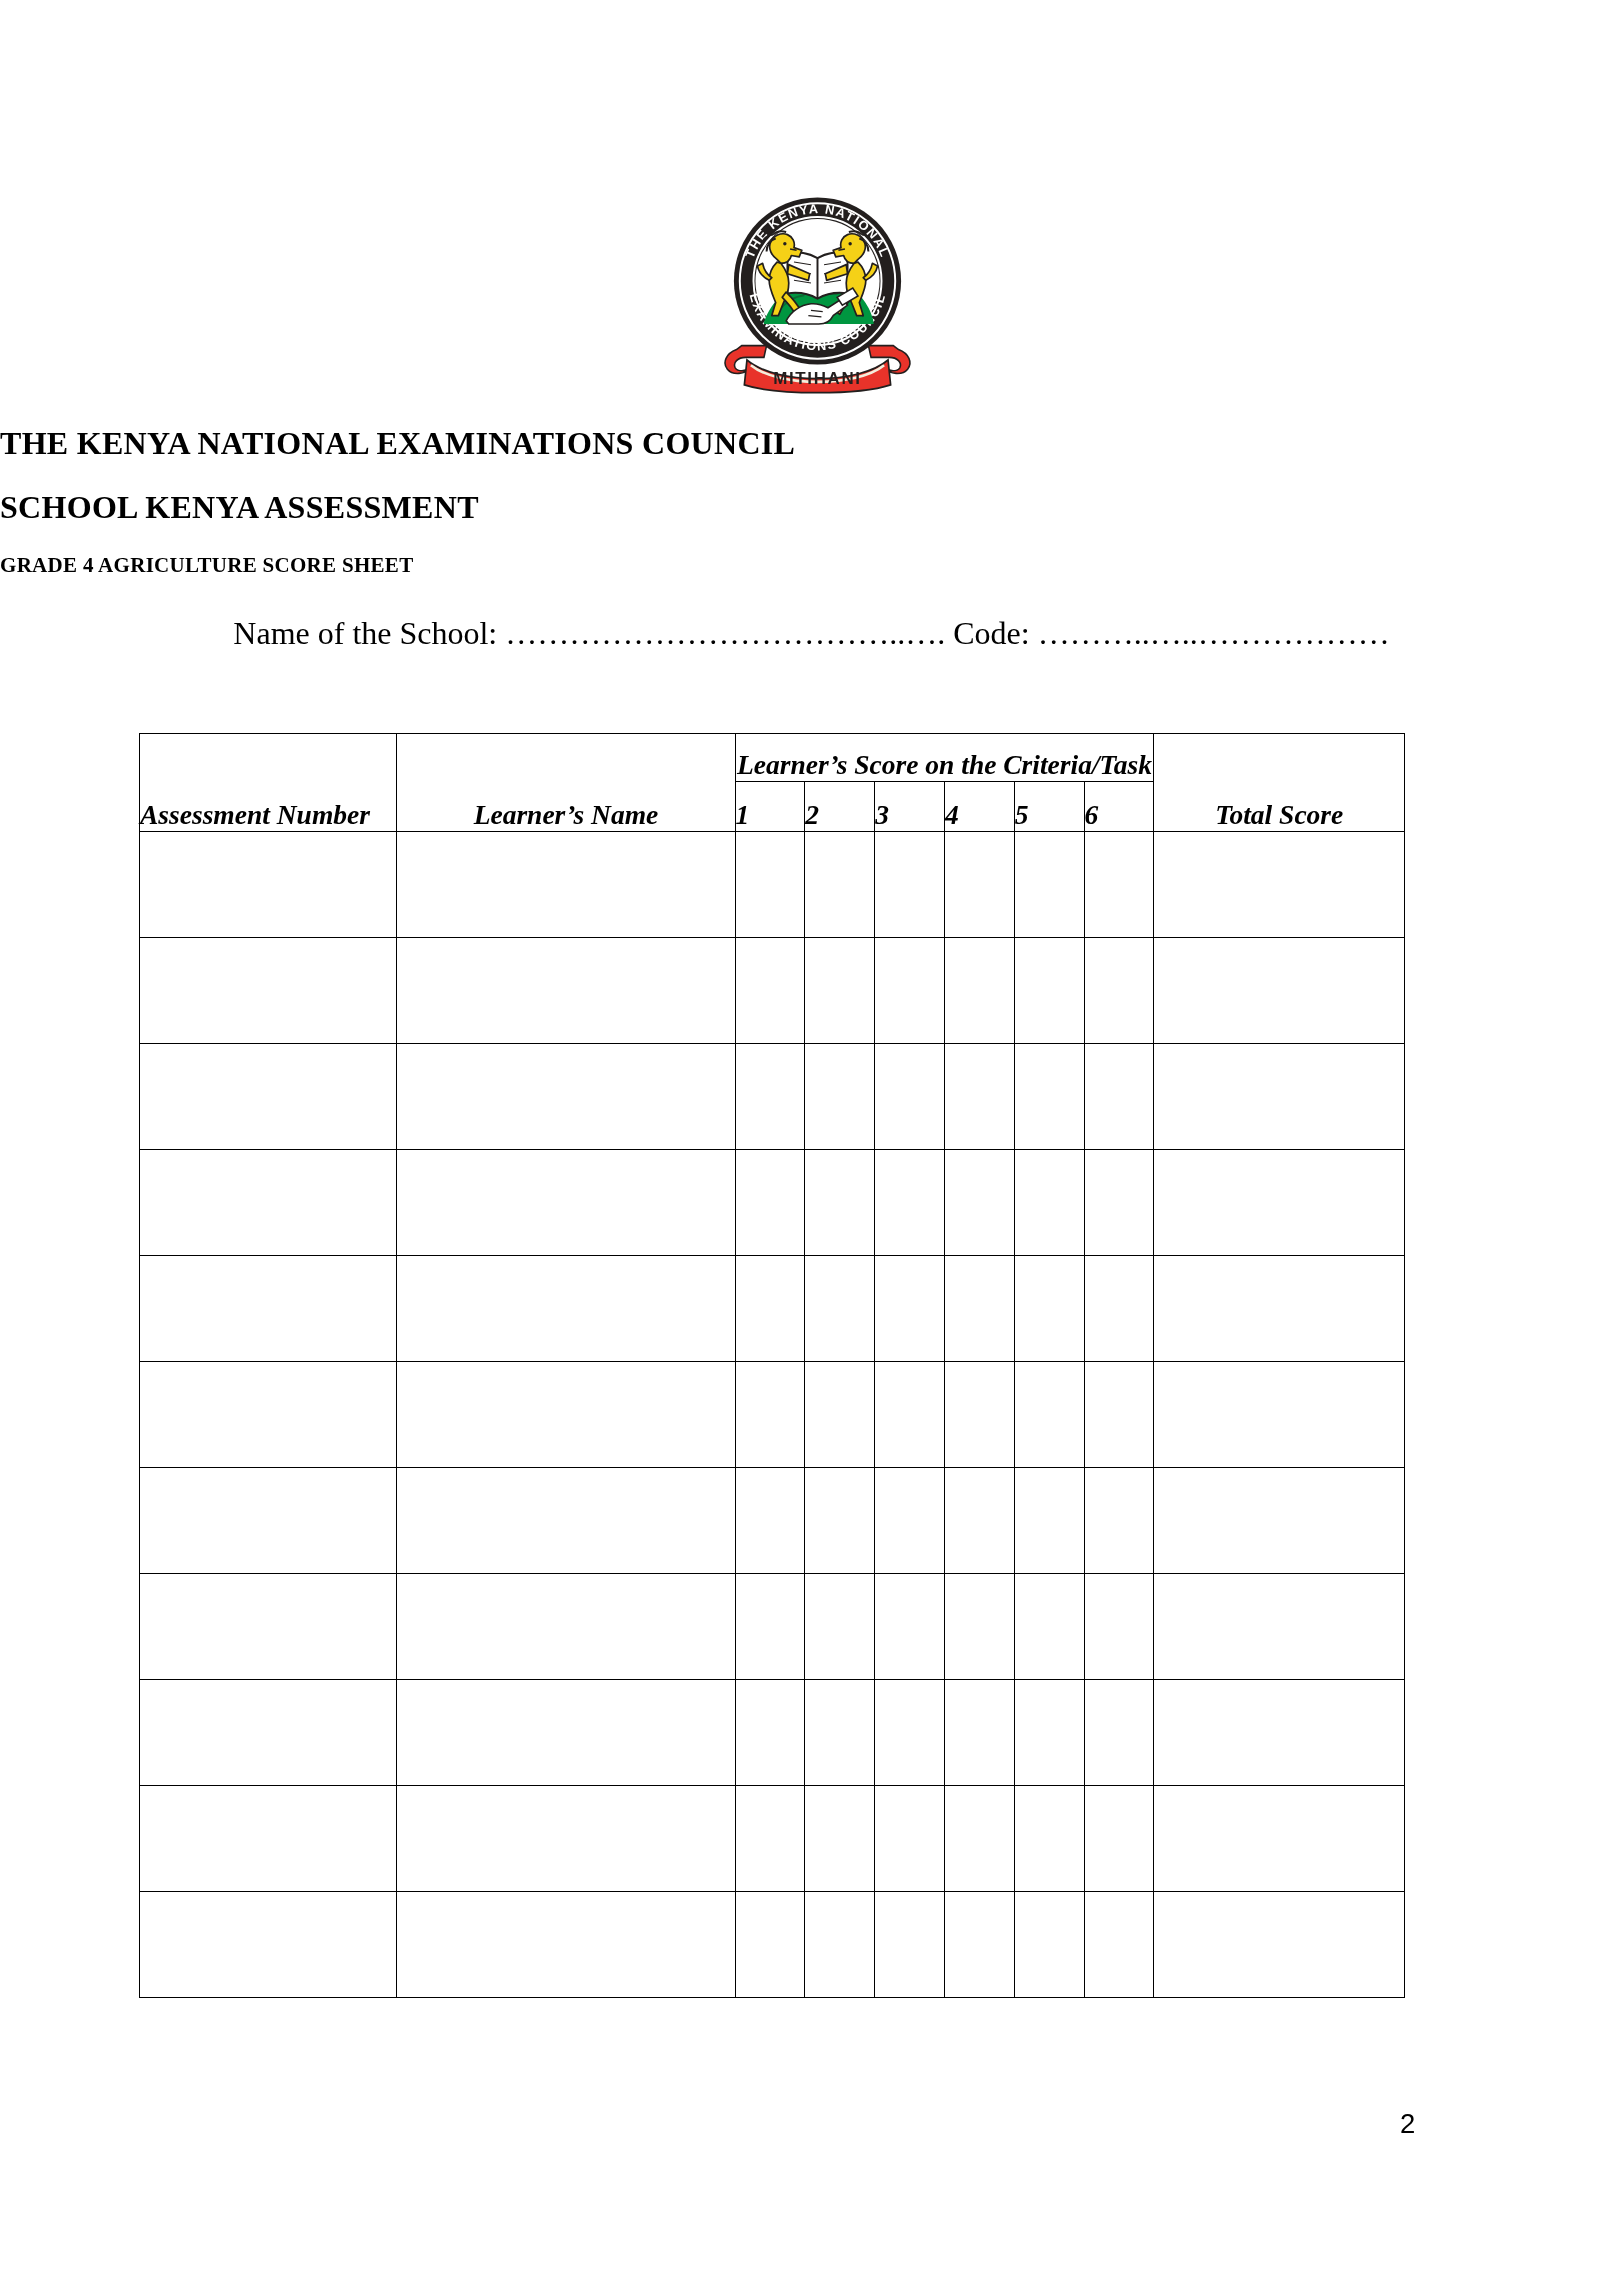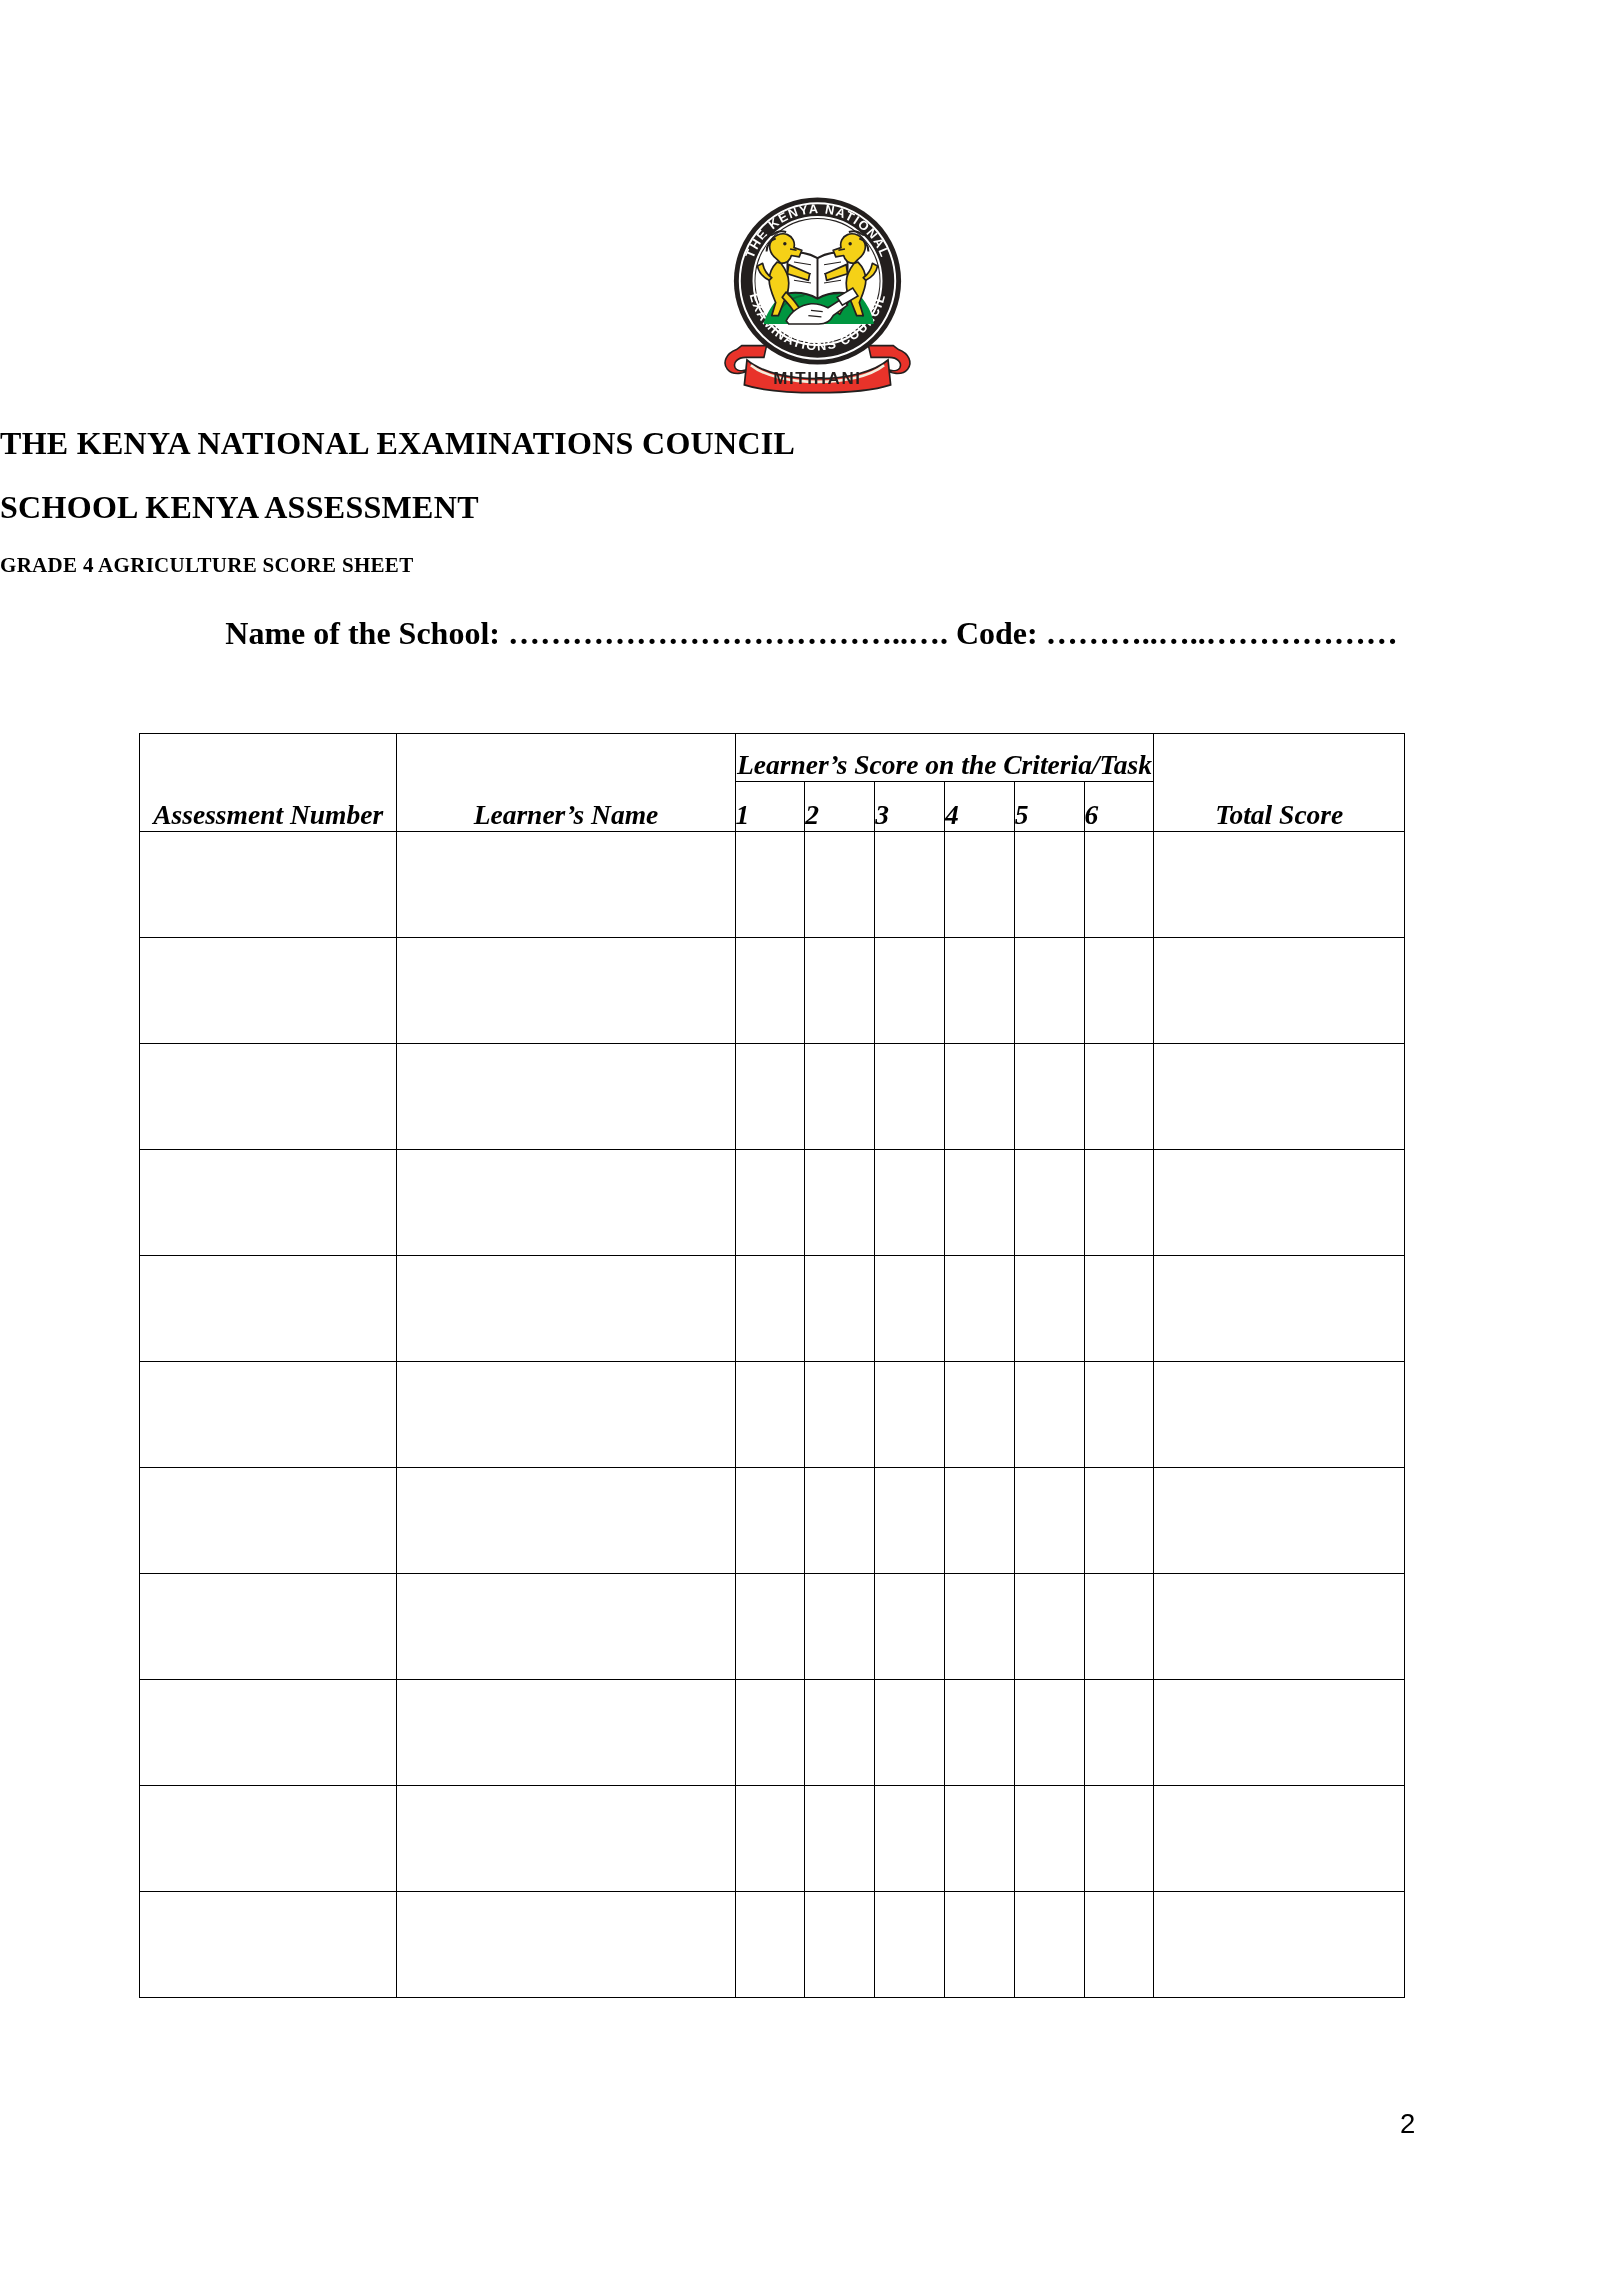--- a/index.html
+++ b/index.html
@@ -40,21 +40,21 @@
   #title-2 { top: 489px;  font-size: 32px; }
   #title-3 { top: 553px;  font-size: 21px; }
 
   #school-line {
     position: absolute;
     top: 615px;
     left: 0;
     width: 1623px;
     text-align: center;
     font-size: 32px;
-    font-weight: bold;
+    font-weight: normal;
     white-space: nowrap;
   }
 
   
   #score-table {
     position: absolute;
     left: 139px;
     top: 733px;
     width: 1266px;
     border-collapse: collapse;
@@ -63,21 +63,21 @@
   #score-table td, #score-table th {
     border: 1.3px solid #000000;
     padding: 0;
     font-weight: bold;
     font-style: italic;
     font-size: 27.5px;
     vertical-align: bottom;
     background: #ffffff;
   }
   th.h-assess {
-    text-align: center;
+    text-align: left;
     padding-left: 11.8px;
     padding-bottom: 22px;
     height: 97px;
   }
   th.h-name {
     text-align: center;
     padding-bottom: 5.2px;
     vertical-align: bottom;
   }
   th.h-criteria {

